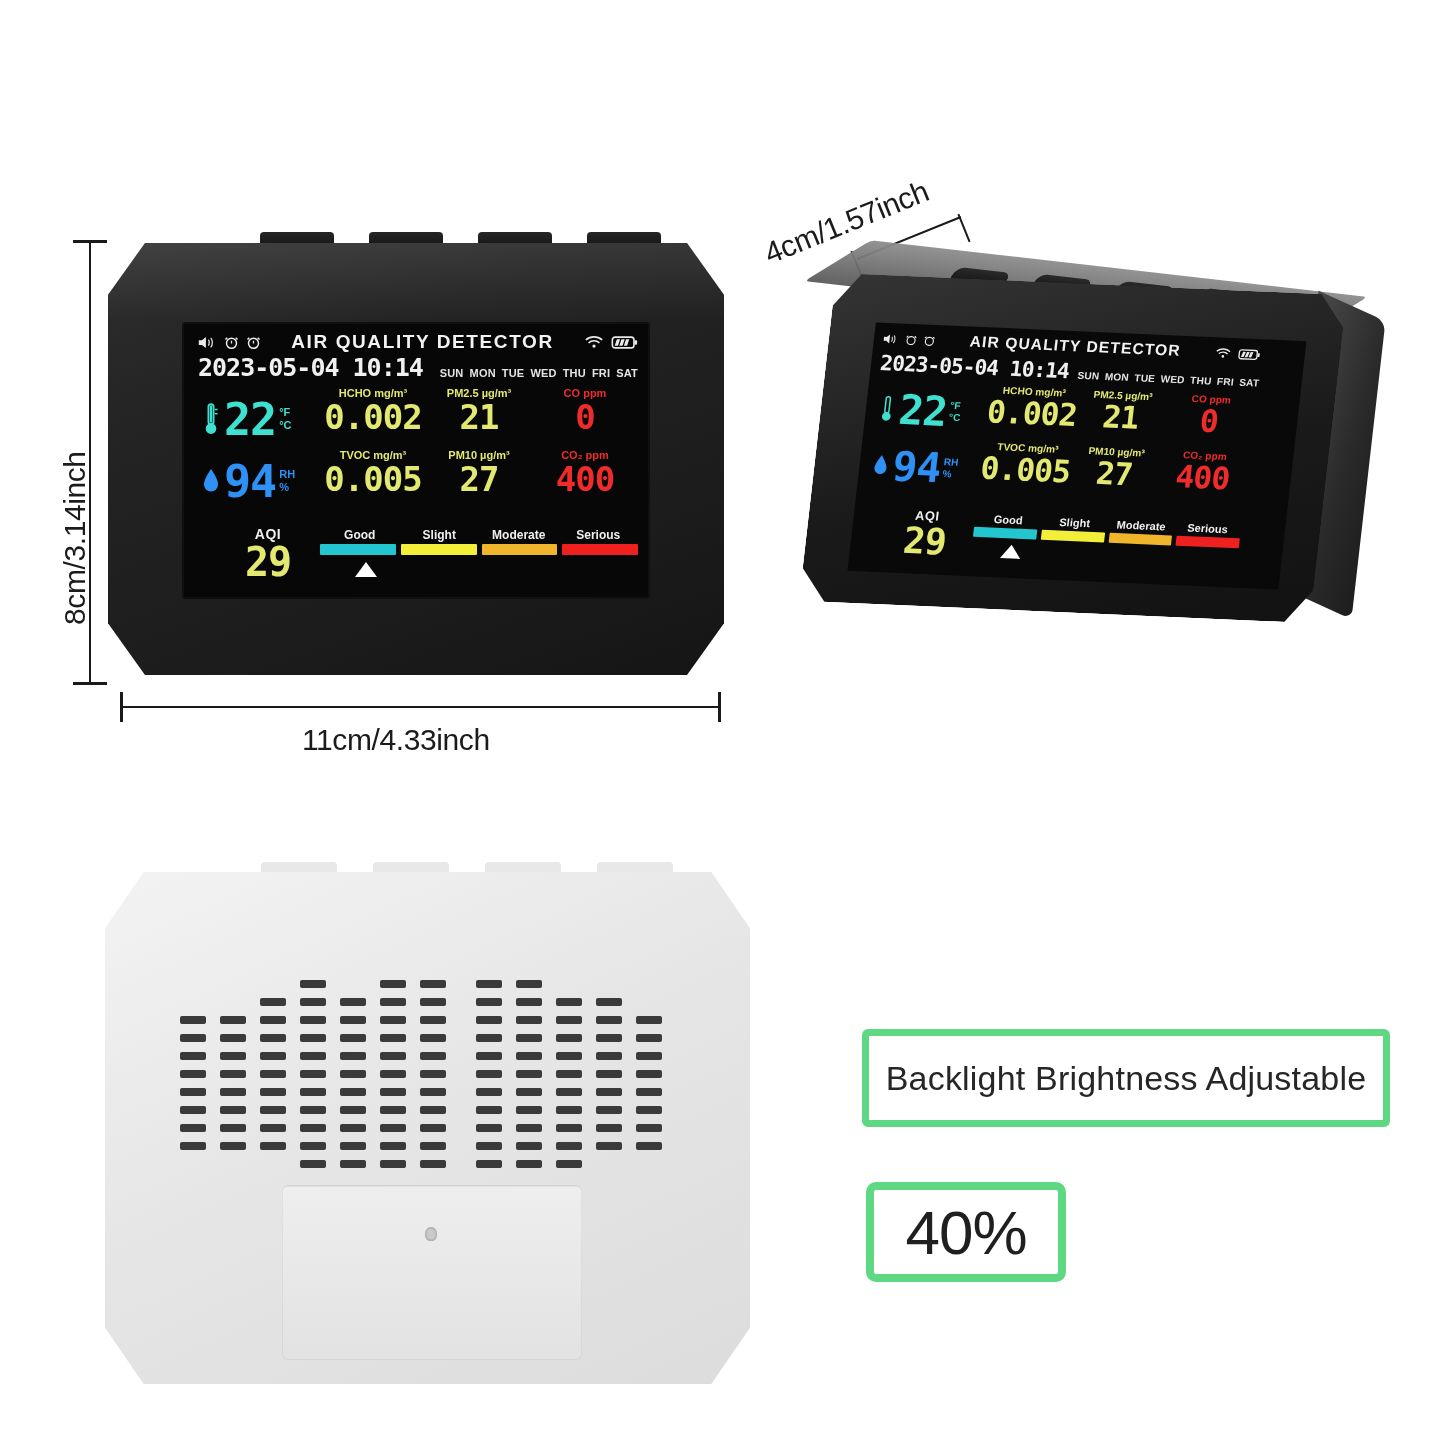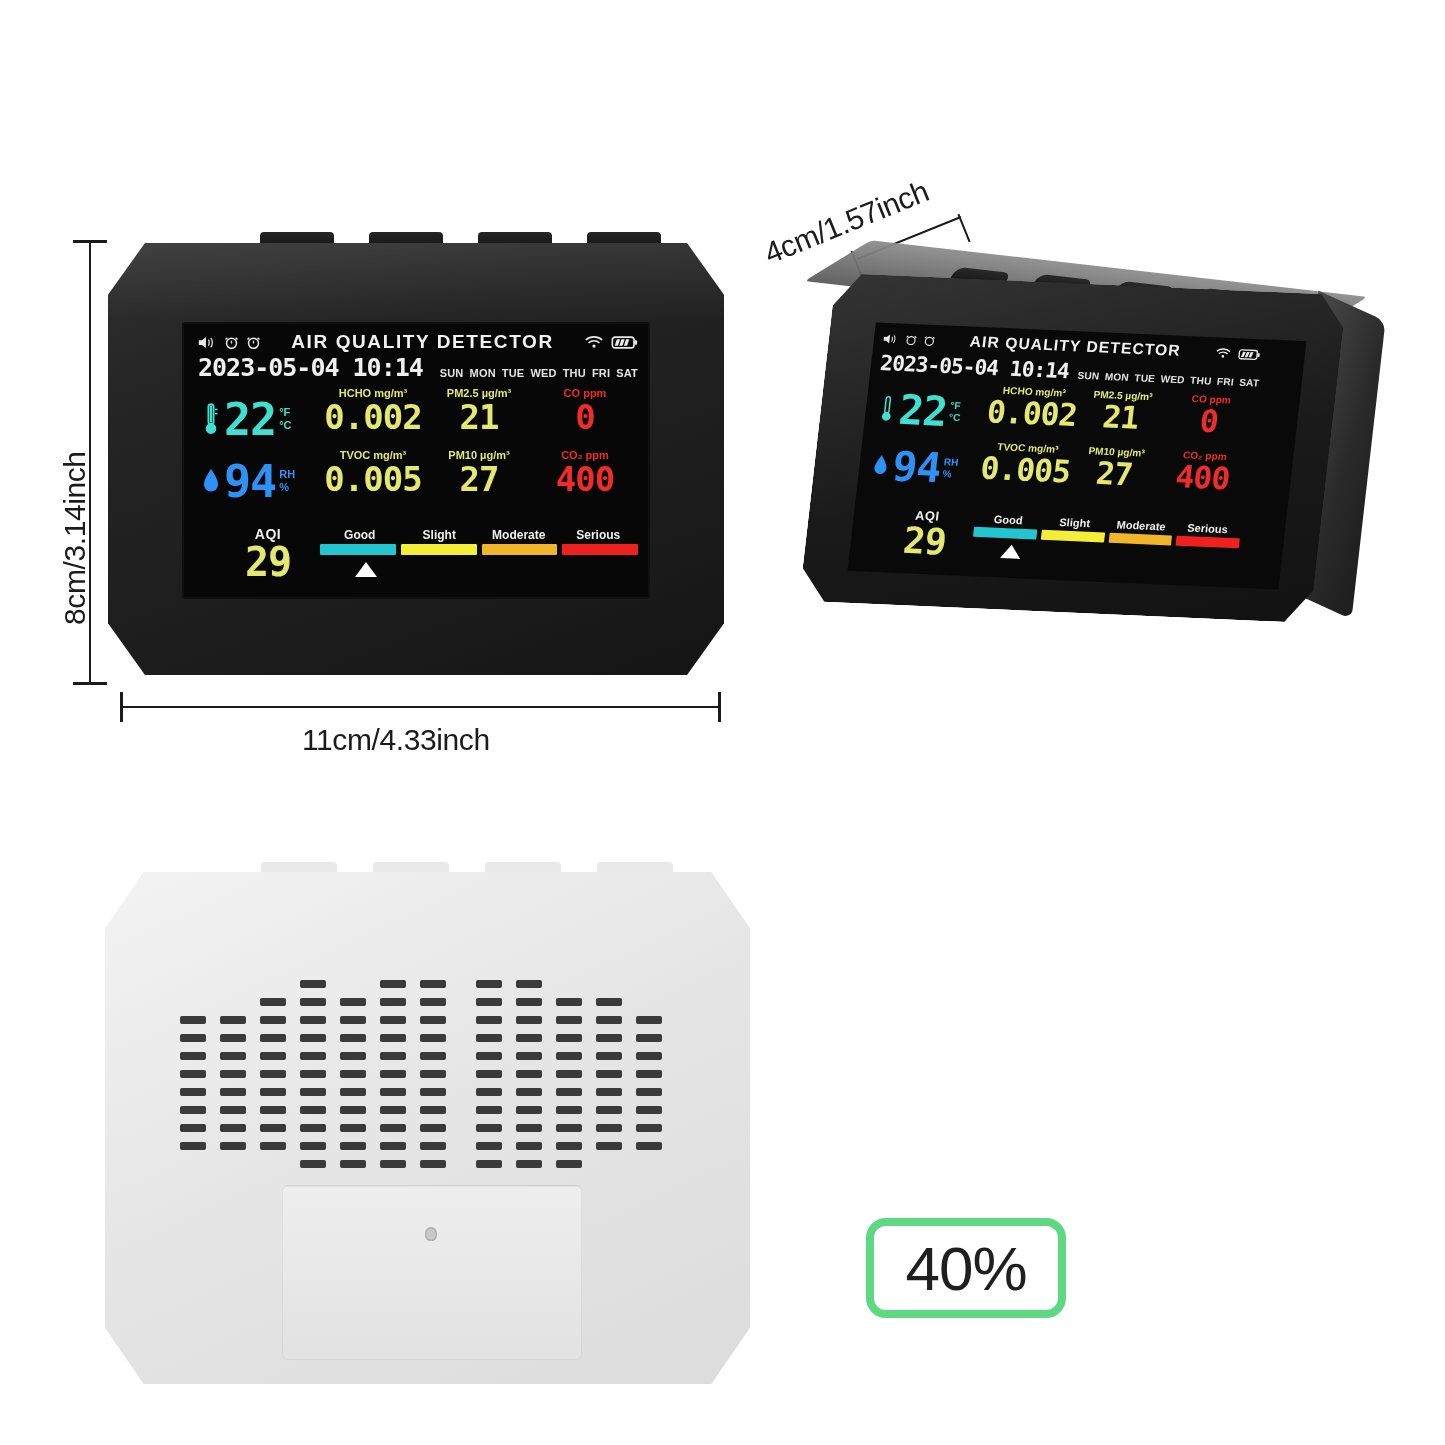--- a/index.html
+++ b/index.html
@@ -222,21 +222,21 @@
     background:#ffffff;
     border: 7px solid #5ed882;
     border-radius: 6px;
     display:flex; align-items:center; justify-content:center;
   }
   .callout-main {
     left: 862px; top: 1029px; width: 528px; height: 98px;
   }
   .callout-main span { font-size: 34px; color:#262626; letter-spacing:.2px; }
   .callout-pct {
-    border-radius: 20px; border-width: 8px; margin-top: 36px;
+    border-radius: 10px; border-width: 8px;
   }
   .pct-left { left: 866px; top: 1182px; width: 200px; height: 100px; }
   .pct-right { left: 1188px; top: 1182px; width: 205px; height: 100px; }
   .callout-pct span { font-size: 62px; color:#1f1f1f; letter-spacing:-1px; }
 </style>
 </head>
 <body>
 
 <div class="page">
 
@@ -701,17 +701,20 @@
         <i></i>
         <i></i>
         <i></i>
         <i></i>
     </div>
   </div>
 
   <div class="battery-panel"></div>
   <div class="battery-screw"></div>
 
+  <div class="callout callout-main">
+    <span>Backlight Brightness Adjustable</span>
+  </div>
   <div class="callout callout-pct pct-left">
     <span>40%</span>
   </div>
 
 </div>
 
 </body></html>

